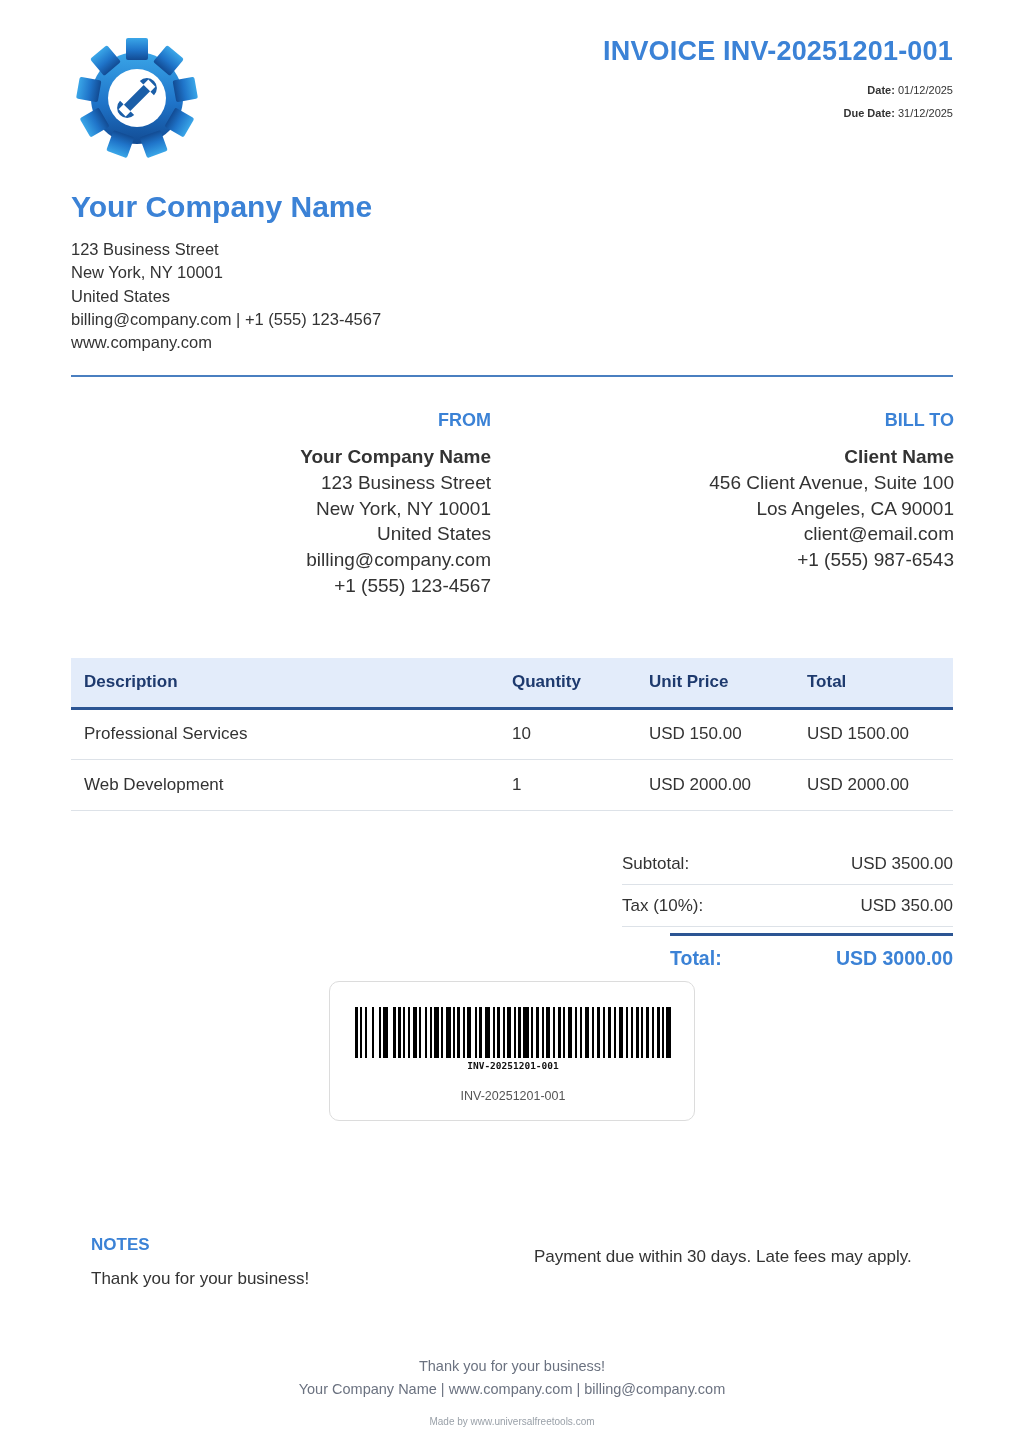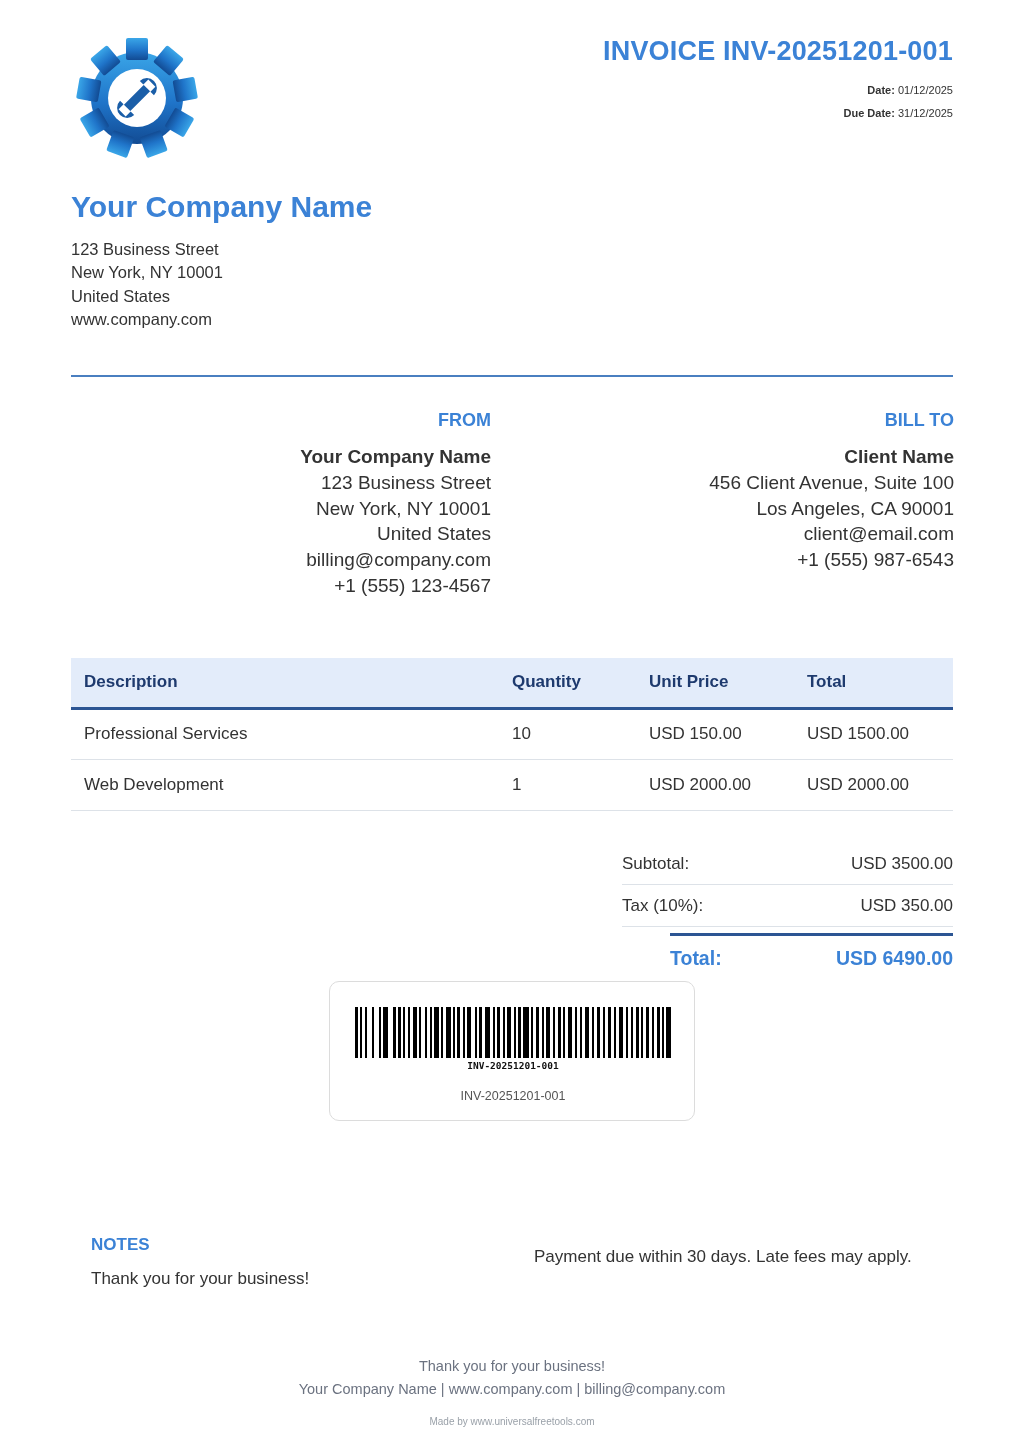--- a/index.html
+++ b/index.html
@@ -102,20 +102,21 @@
       <div><b>Date:</b> <span>01/12/2025</span></div>
       <div><b>Due Date:</b> <span>31/12/2025</span></div>
     </div>
   </div>
 
   <div class="company-name">Your Company Name</div>
   <div class="company-addr">
     <div>123 Business Street</div>
     <div>New York, NY 10001</div>
     <div>United States</div>
+    <div>billing@company.com | +1 (555) 123-4567</div>
     <div>www.company.com</div>
   </div>
 
   <div class="divider"></div>
 
   <div class="party from">
     <div class="party-label">FROM</div>
     <div class="party-lines">
       <div class="pname">Your Company Name</div>
       <div>123 Business Street</div>
@@ -166,21 +167,21 @@
     <div class="trow">
       <span>Subtotal:</span>
       <span>USD 3500.00</span>
     </div>
     <div class="trow tax">
       <span>Tax (10%):</span>
       <span>USD 350.00</span>
     </div>
     <div class="trow grand">
       <span>Total:</span>
-      <span>USD 6490.00</span>
+      <span>USD 3000.00</span>
     </div>
   </div>
 
   <div class="barcode-card">
     <svg class="bars" viewBox="0 0 316 51" preserveAspectRatio="none">
       <g fill="#000">
         <rect x="0" y="0" width="3" height="51"></rect>
           <rect x="5" y="0" width="2" height="51"></rect>
           <rect x="10" y="0" width="2" height="51"></rect>
         <rect x="17" y="0" width="2" height="51"></rect>

